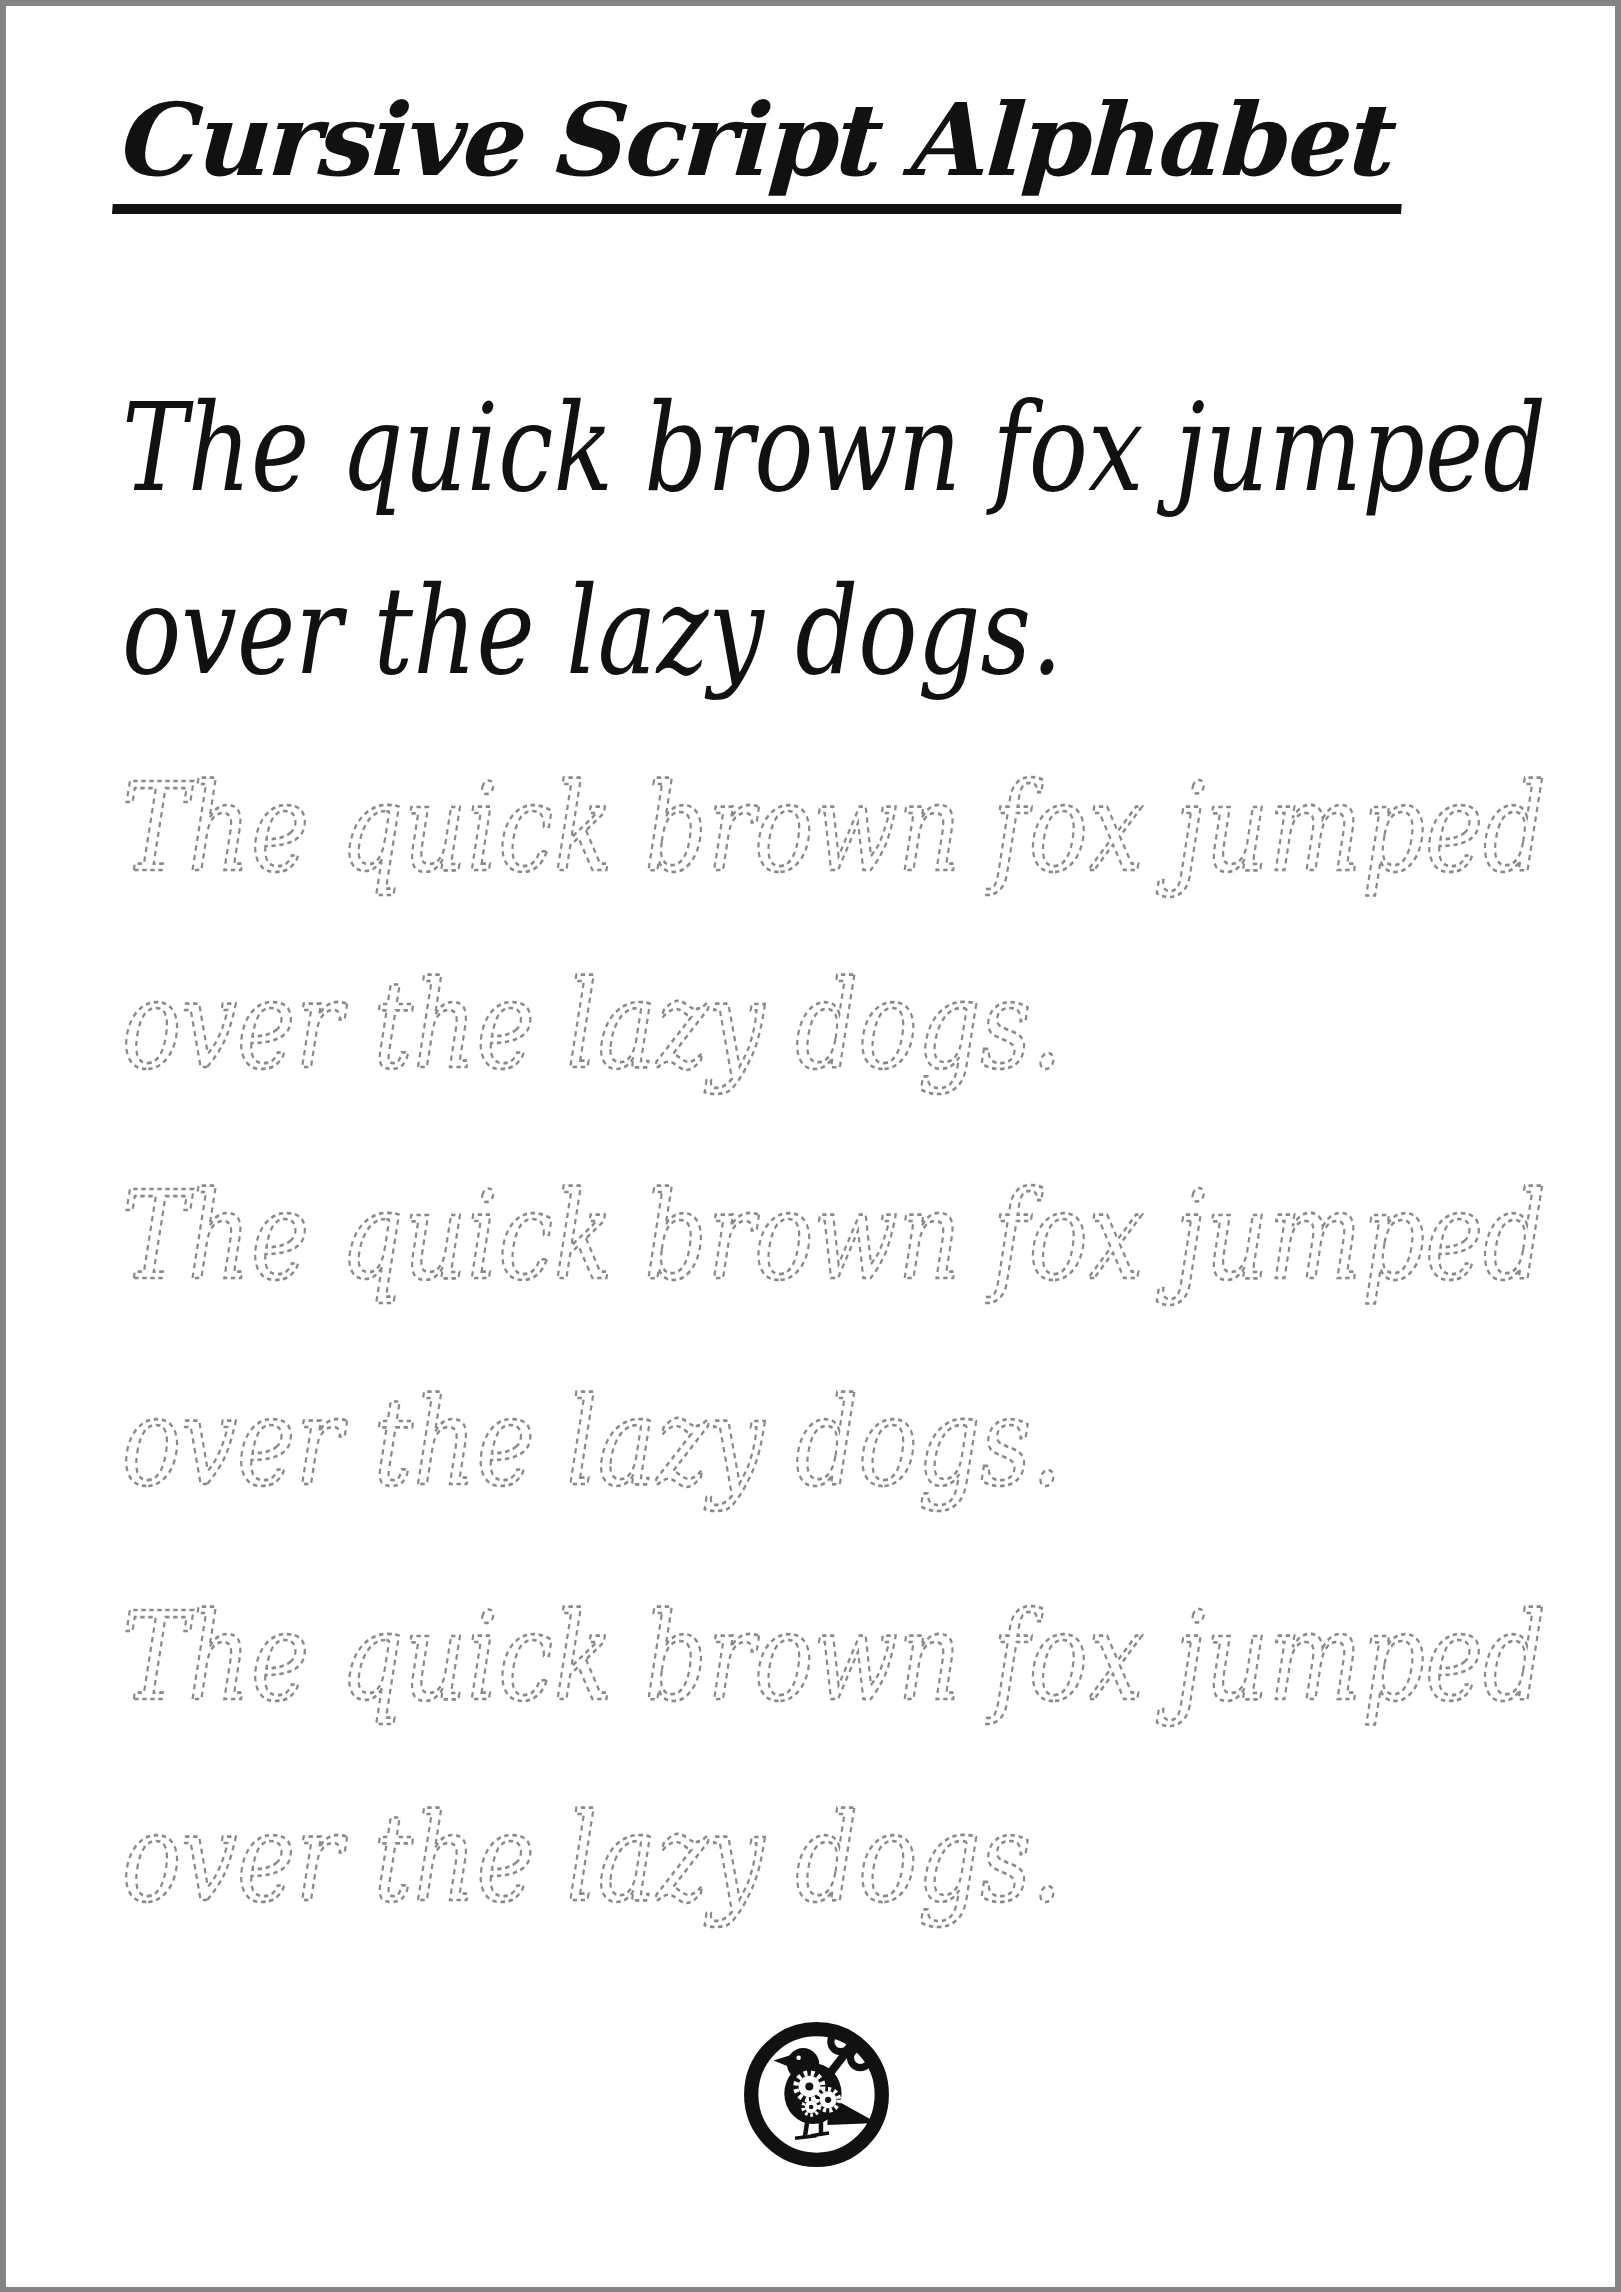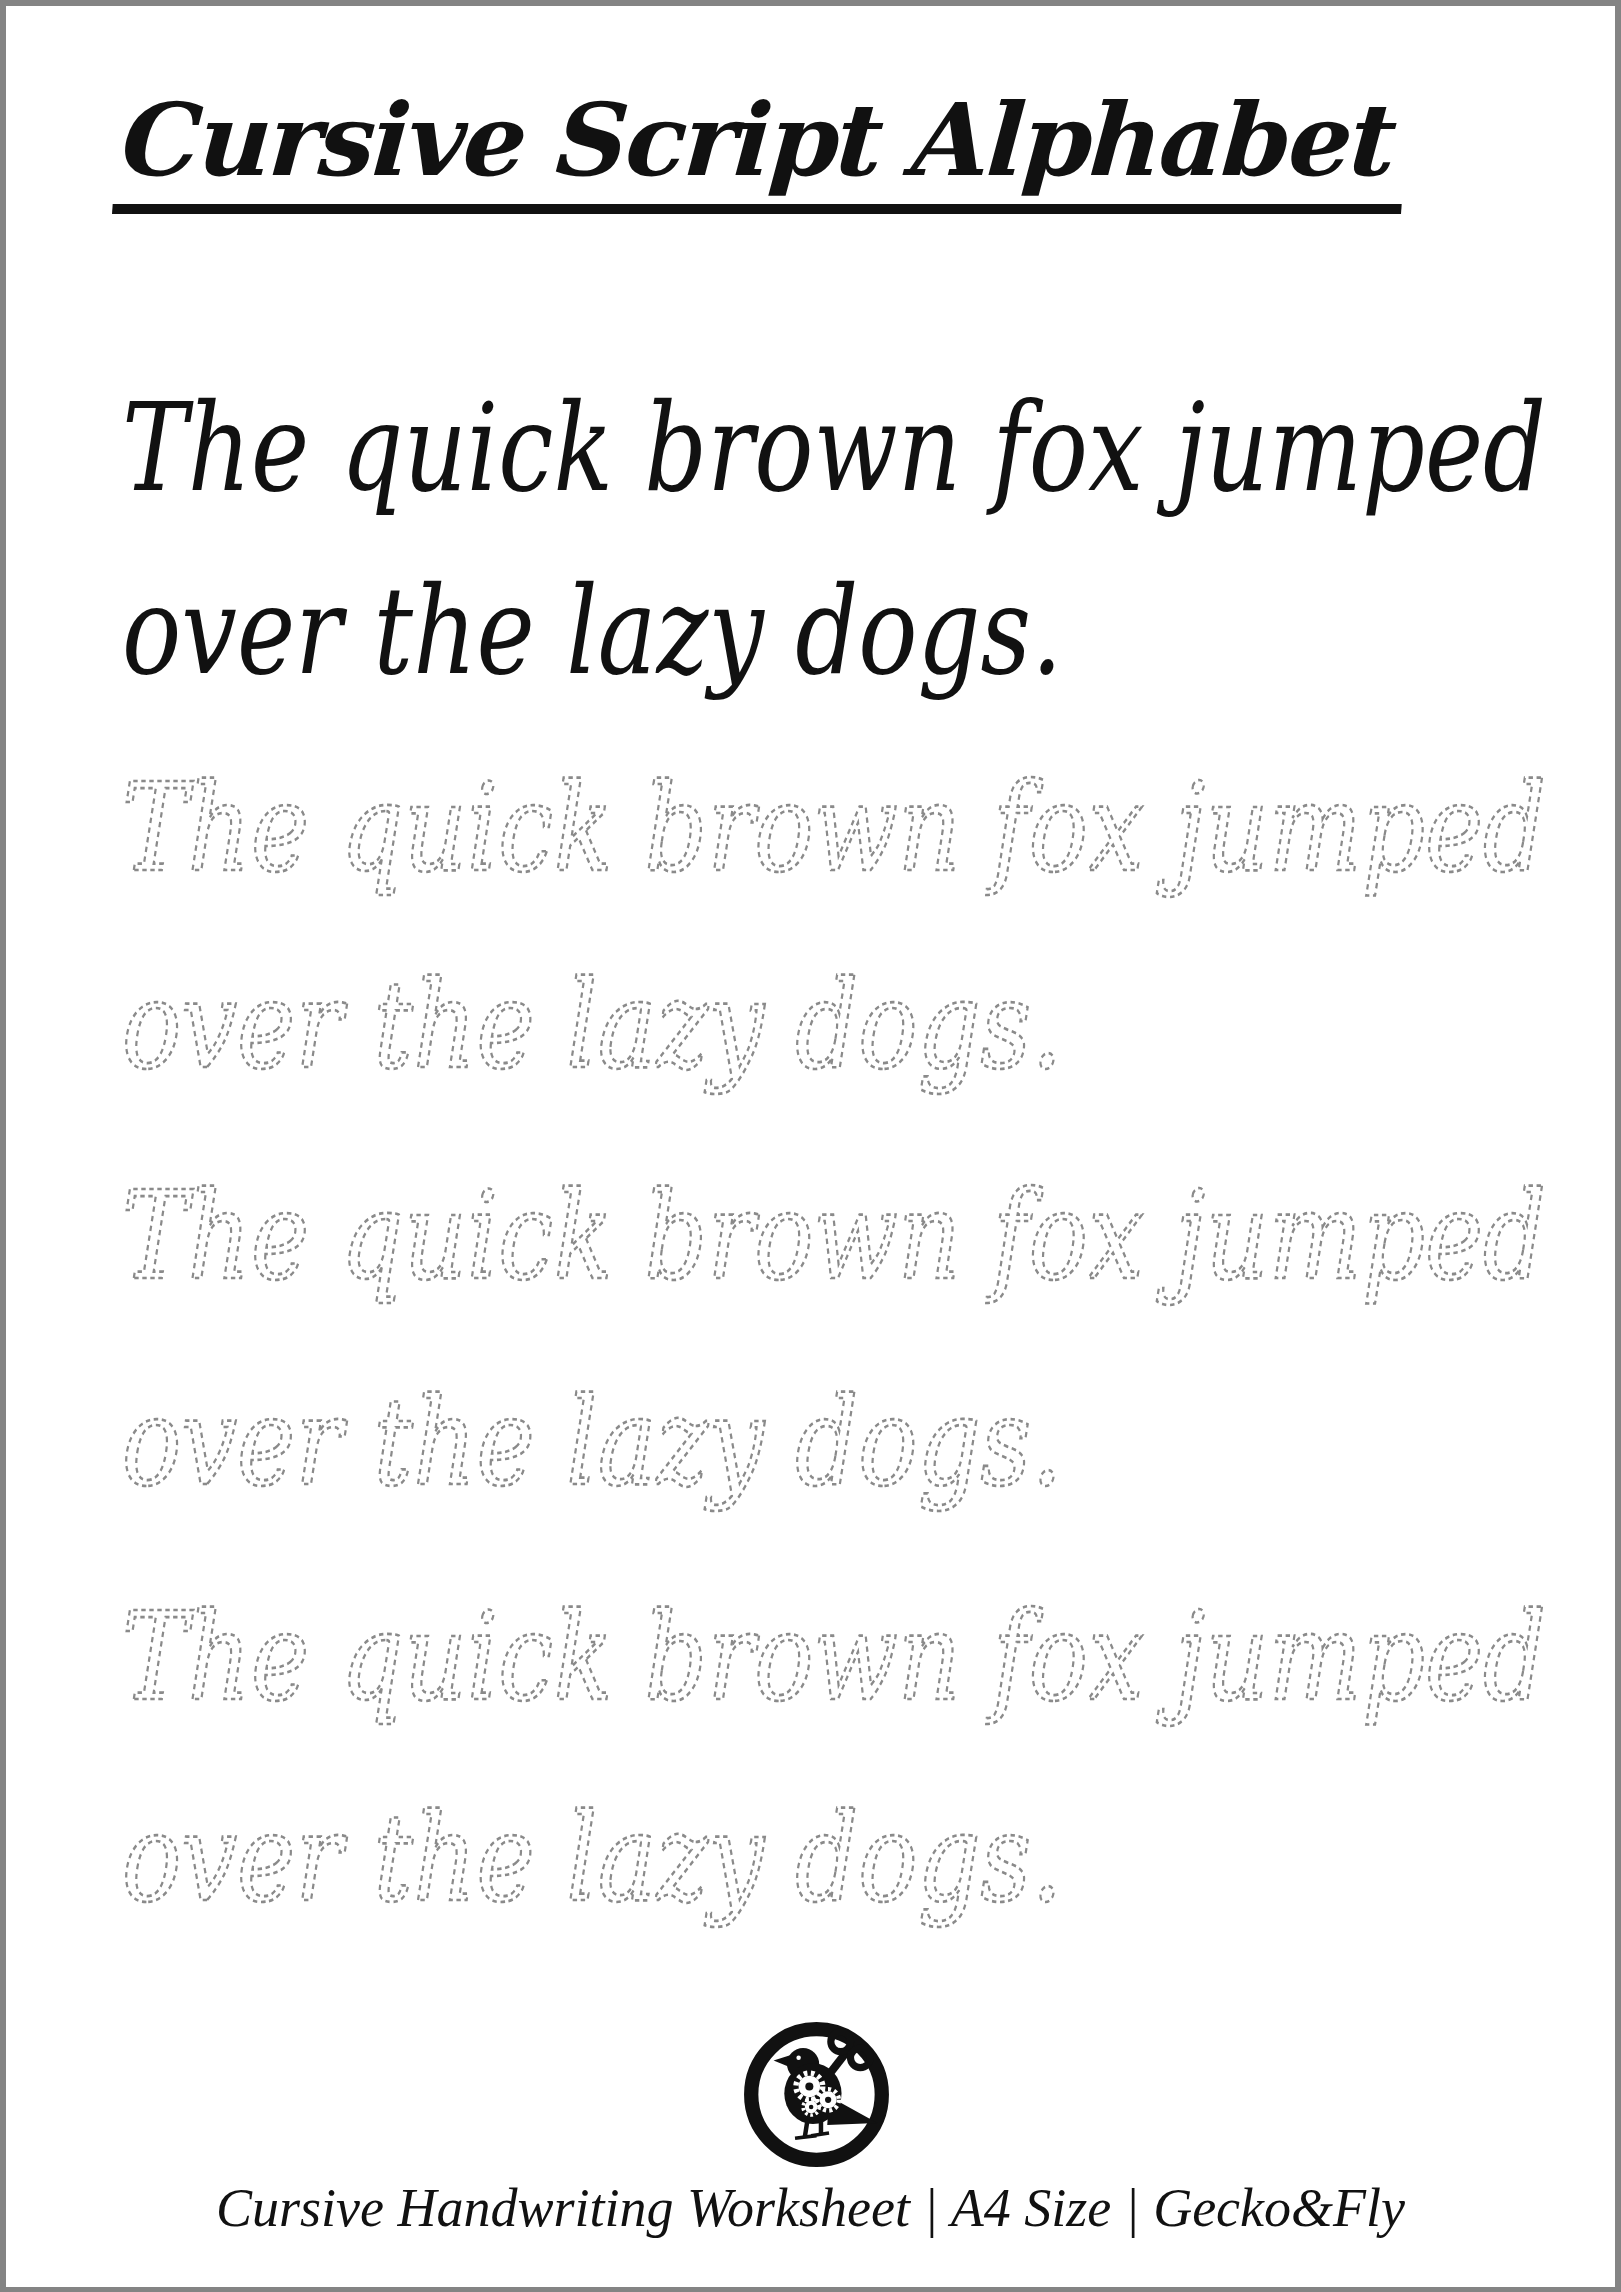--- a/index.html
+++ b/index.html
@@ -135,16 +135,15 @@
     <circle cx="82" cy="81" r="12" fill="#ffffff"></circle>
     <circle cx="82" cy="81" r="4.5" fill="#111111"></circle>
     <circle cx="103" cy="96" r="12" fill="none" stroke="#ffffff" stroke-width="5" stroke-dasharray="3.5 3.5"></circle>
     <circle cx="103" cy="96" r="9.5" fill="#ffffff"></circle>
     <circle cx="103" cy="96" r="3.5" fill="#111111"></circle>
     <circle cx="84" cy="104" r="9" fill="none" stroke="#ffffff" stroke-width="4" stroke-dasharray="3 3"></circle>
     <circle cx="84" cy="104" r="7" fill="#ffffff"></circle>
     <circle cx="84" cy="104" r="2.5" fill="#111111"></circle>
   </svg>
 
-  <div class="footer">Cursive Handwriting Worksheet | A4 Size | Gecko&amp;Fly</div>
 
 </div>
 
 
 </body></html>

